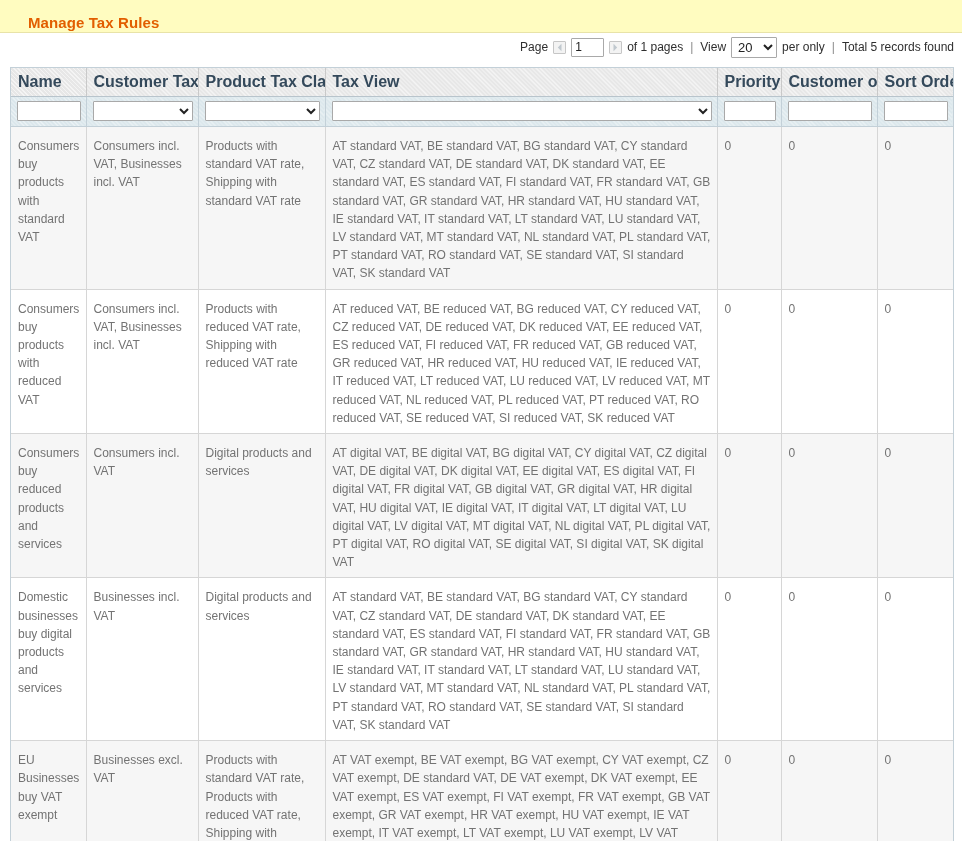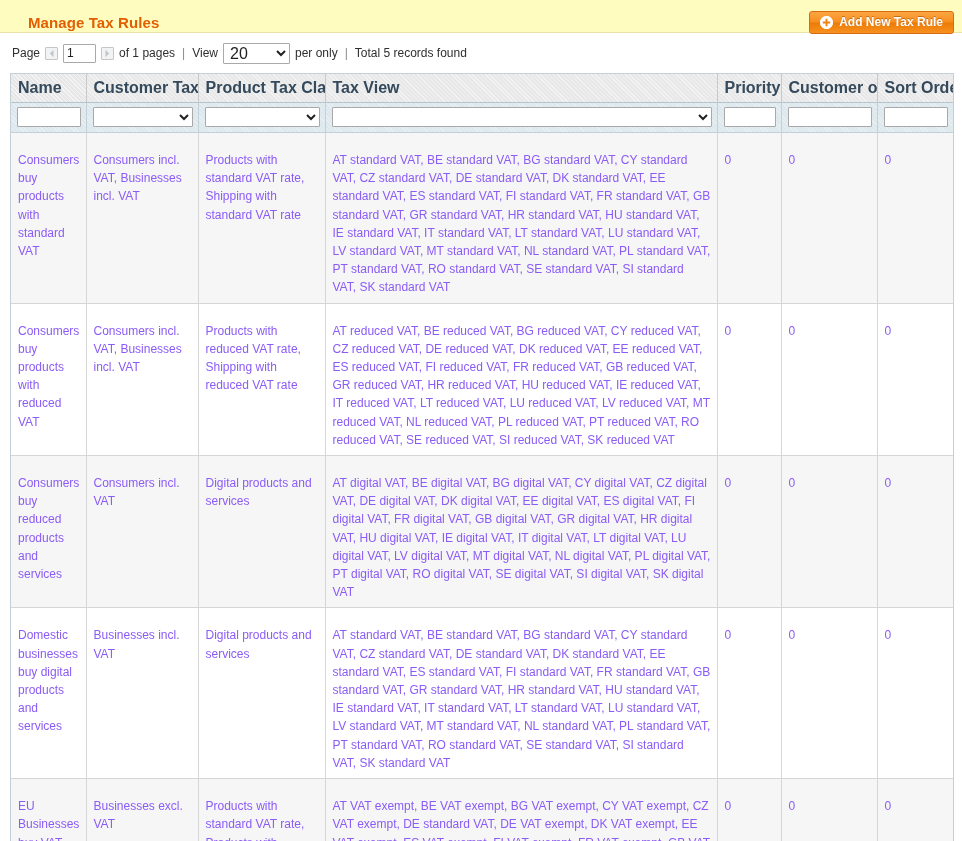--- a/index.html
+++ b/index.html
@@ -64,25 +64,24 @@
     font-size: 13px;
     line-height: 1;
     font-weight: bold;
     flex: 0 0 auto;
   }
   .plus-icon svg { display:block; }
 
   
   .toolbar {
     height: 28px;
-    margin-top: 6px;
     padding: 0 8px 0 12px;
     display: flex;
     align-items: center;
-    justify-content: flex-start;
+    justify-content: flex-end;
     box-sizing: border-box;
   }
   .pager {
     display: flex;
     align-items: center;
     font-size: 12px;
     color: #2f2f2f;
     gap: 5px;
     white-space: nowrap;
   }
@@ -104,26 +103,26 @@
     border: 1px solid #a9a9a9;
     background: #fff;
     font-family: "Liberation Sans", sans-serif;
     font-size: 12px;
     color: #222;
     padding: 0 3px;
     box-sizing: border-box;
     border-radius: 1px;
   }
   .pp-select {
-    width: 67px;
+    width: 46px;
     height: 21px;
     border: 1px solid #a9a9a9;
     background: #fff;
     font-family: "Liberation Sans", sans-serif;
-    font-size: 16px;
+    font-size: 13px;
     color: #222;
     padding: 0 2px;
     box-sizing: border-box;
     border-radius: 1px;
   }
   .toolbar-buttons { display: flex; gap: 6px; }
 
   
   .grid-wrap {
     margin: 6px 8px 0 10px;
@@ -184,46 +183,37 @@
     font-family: "Liberation Sans", sans-serif;
     font-size: 12px;
     color: #222;
     padding: 0 2px;
     box-sizing: border-box;
     border-radius: 1px;
   }
   table.grid td.cell {
     border-right: 1px solid #d6d6d6;
     border-bottom: 1px solid #d6d6d6;
-    padding: 18px 6px 6px 7px;
+    padding: 10px 6px 6px 7px;
     vertical-align: top;
     line-height: 18.2px;
-    color: #8b5cf6;
+    color: #737373;
     word-wrap: break-word;
     overflow-wrap: break-word;
     box-sizing: border-box;
   }
   table.grid td.cell:last-child { border-right: none; }
   tr.odd td.cell { background: #f6f6f6; }
   tr.even td.cell { background: #ffffff; }
 </style>
 </head>
 <body>
 
 <div class="page-header">
   <div class="page-title">Manage Tax Rules</div>
-  <button class="btn-orange">
-    <span class="plus-icon">
-      <svg width="13" height="13" viewBox="0 0 13 13">
-        <circle cx="6.5" cy="6.5" r="6.5" fill="#ffffff"></circle>
-        <path d="M5.6 2.8h1.8v2.8h2.8v1.8H7.4v2.8H5.6V7.4H2.8V5.6h2.8z" fill="#f0820d"></path>
-      </svg>
-    </span>
-    <span>Add New Tax Rule</span>
-  </button>
 </div>
 
 <div class="toolbar">
   <div class="pager">
     <span>Page</span>
     <span class="arrow-btn">
       <svg width="7" height="9" viewBox="0 0 7 9">
         <path d="M5.5 0.8 L1.8 4.5 L5.5 8.2 Z" fill="#c0c8ce"></path>
       </svg>
     </span>

